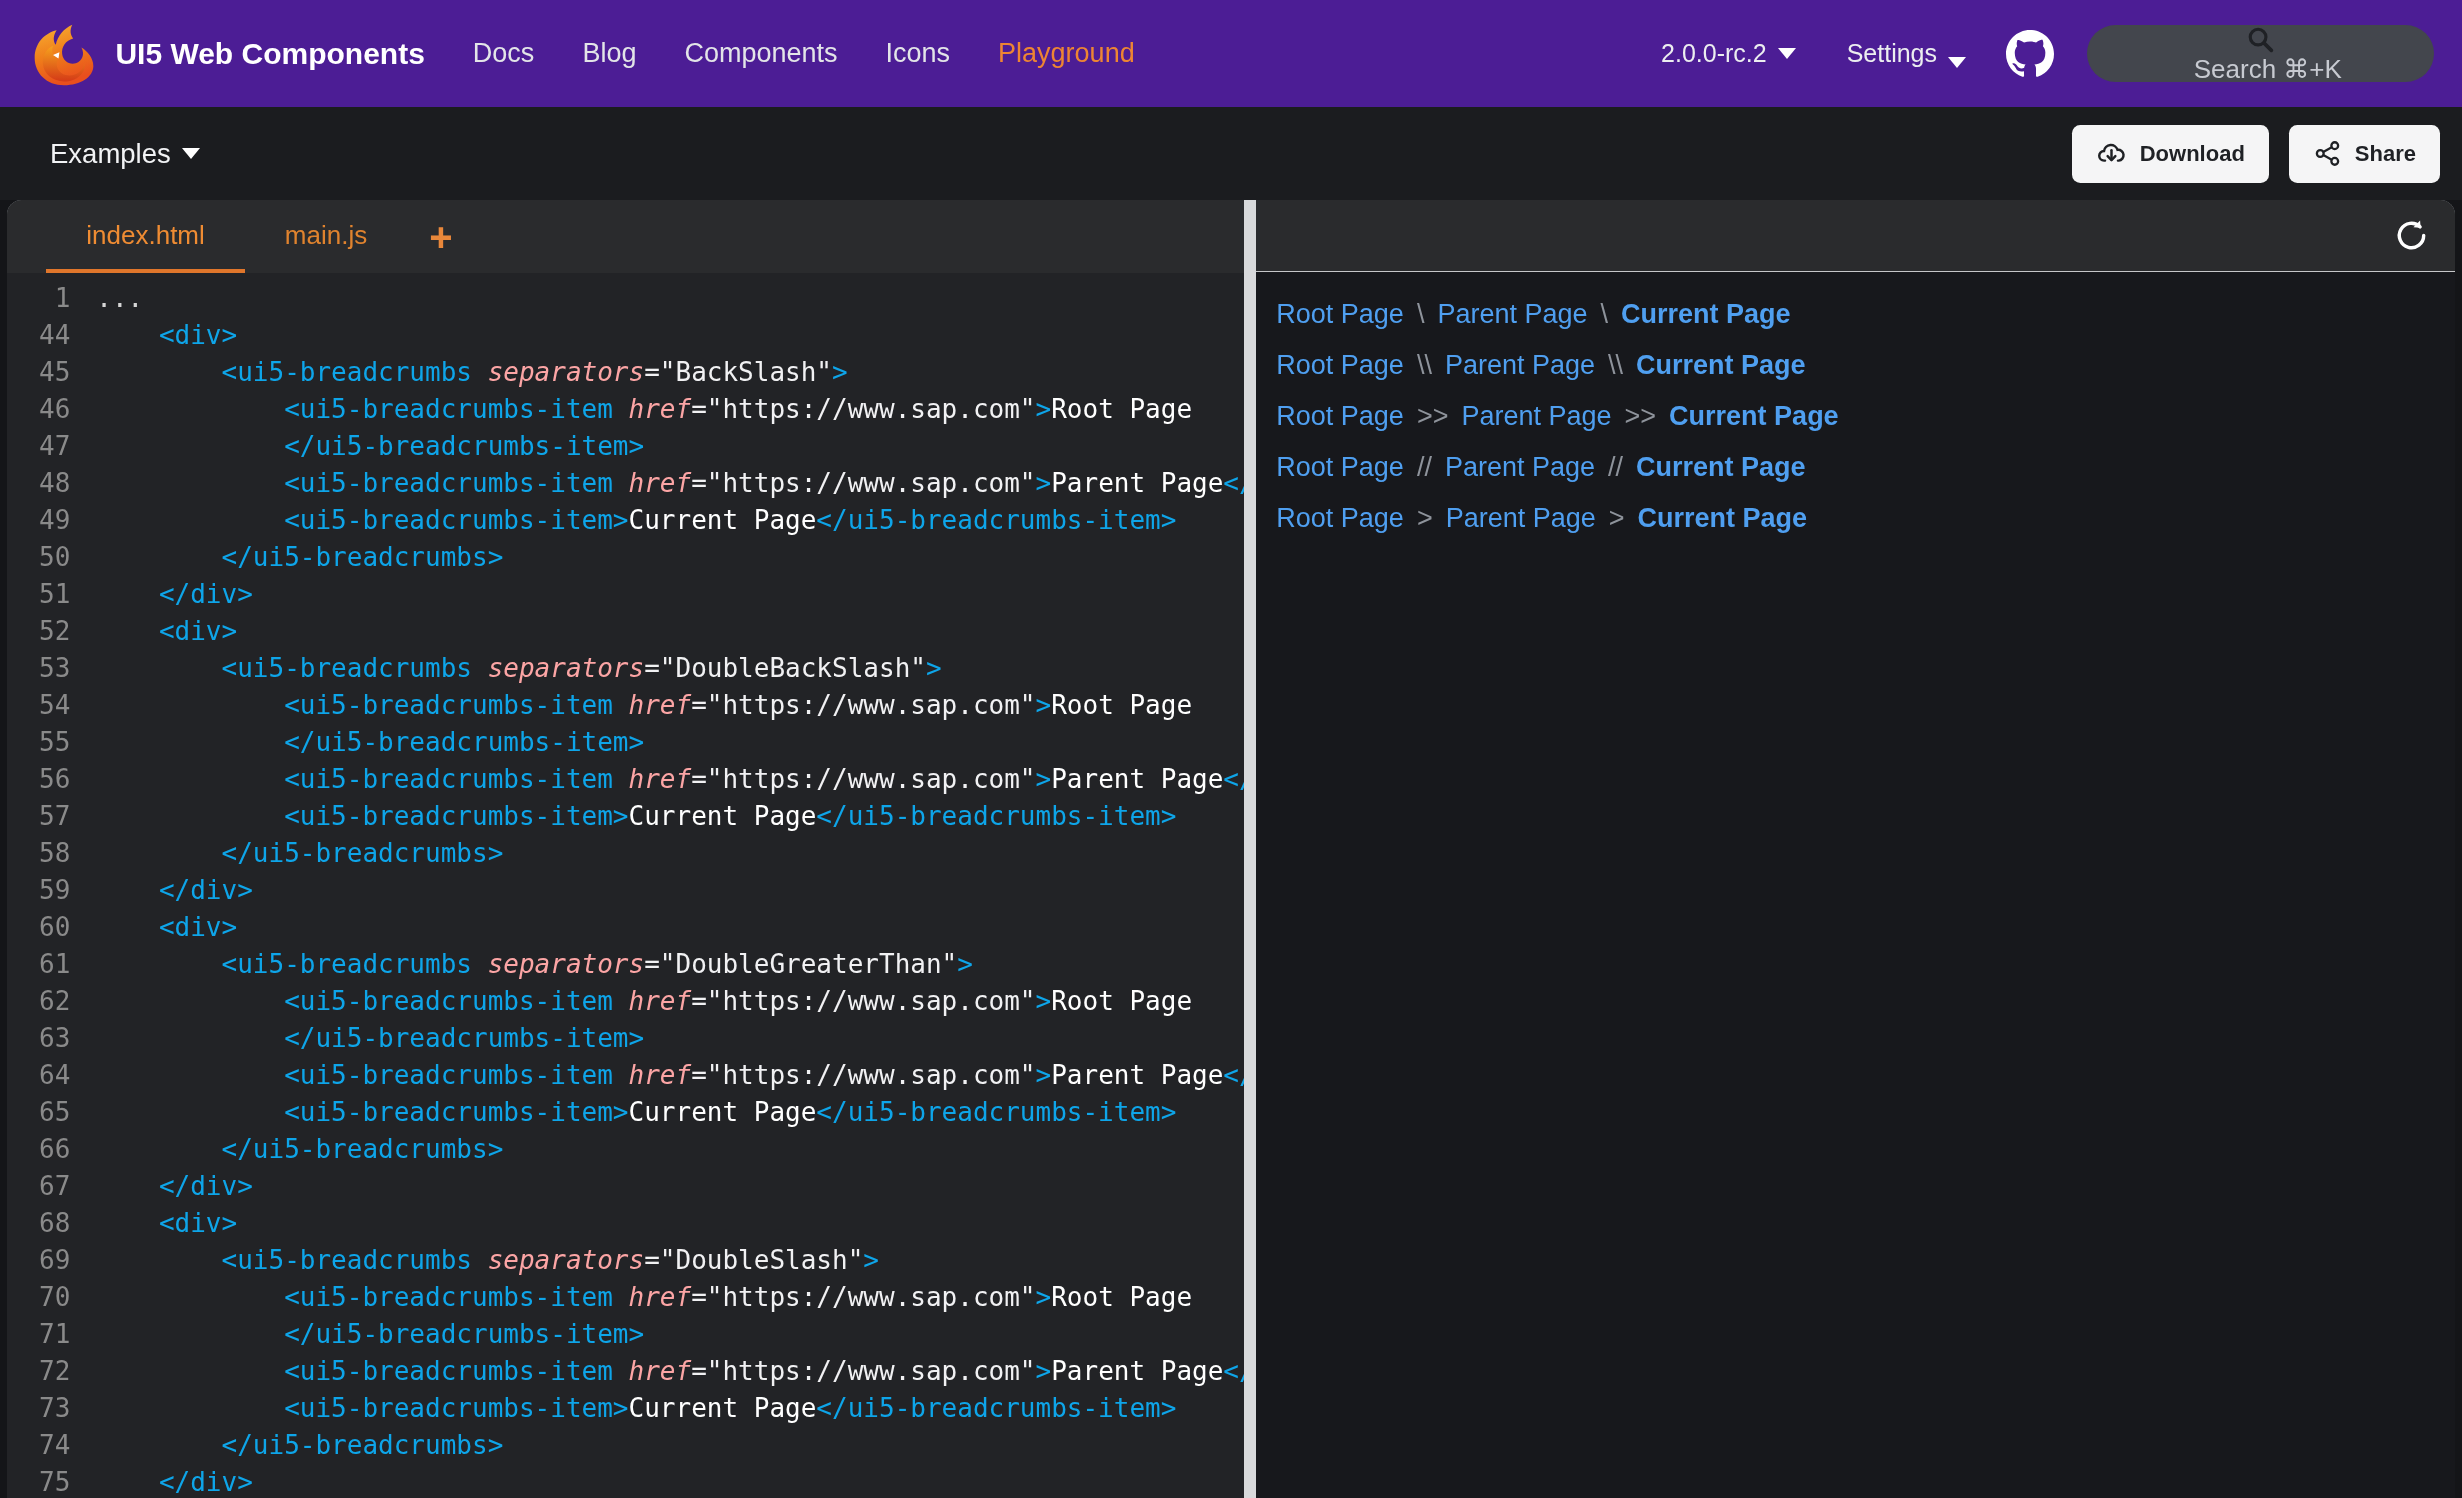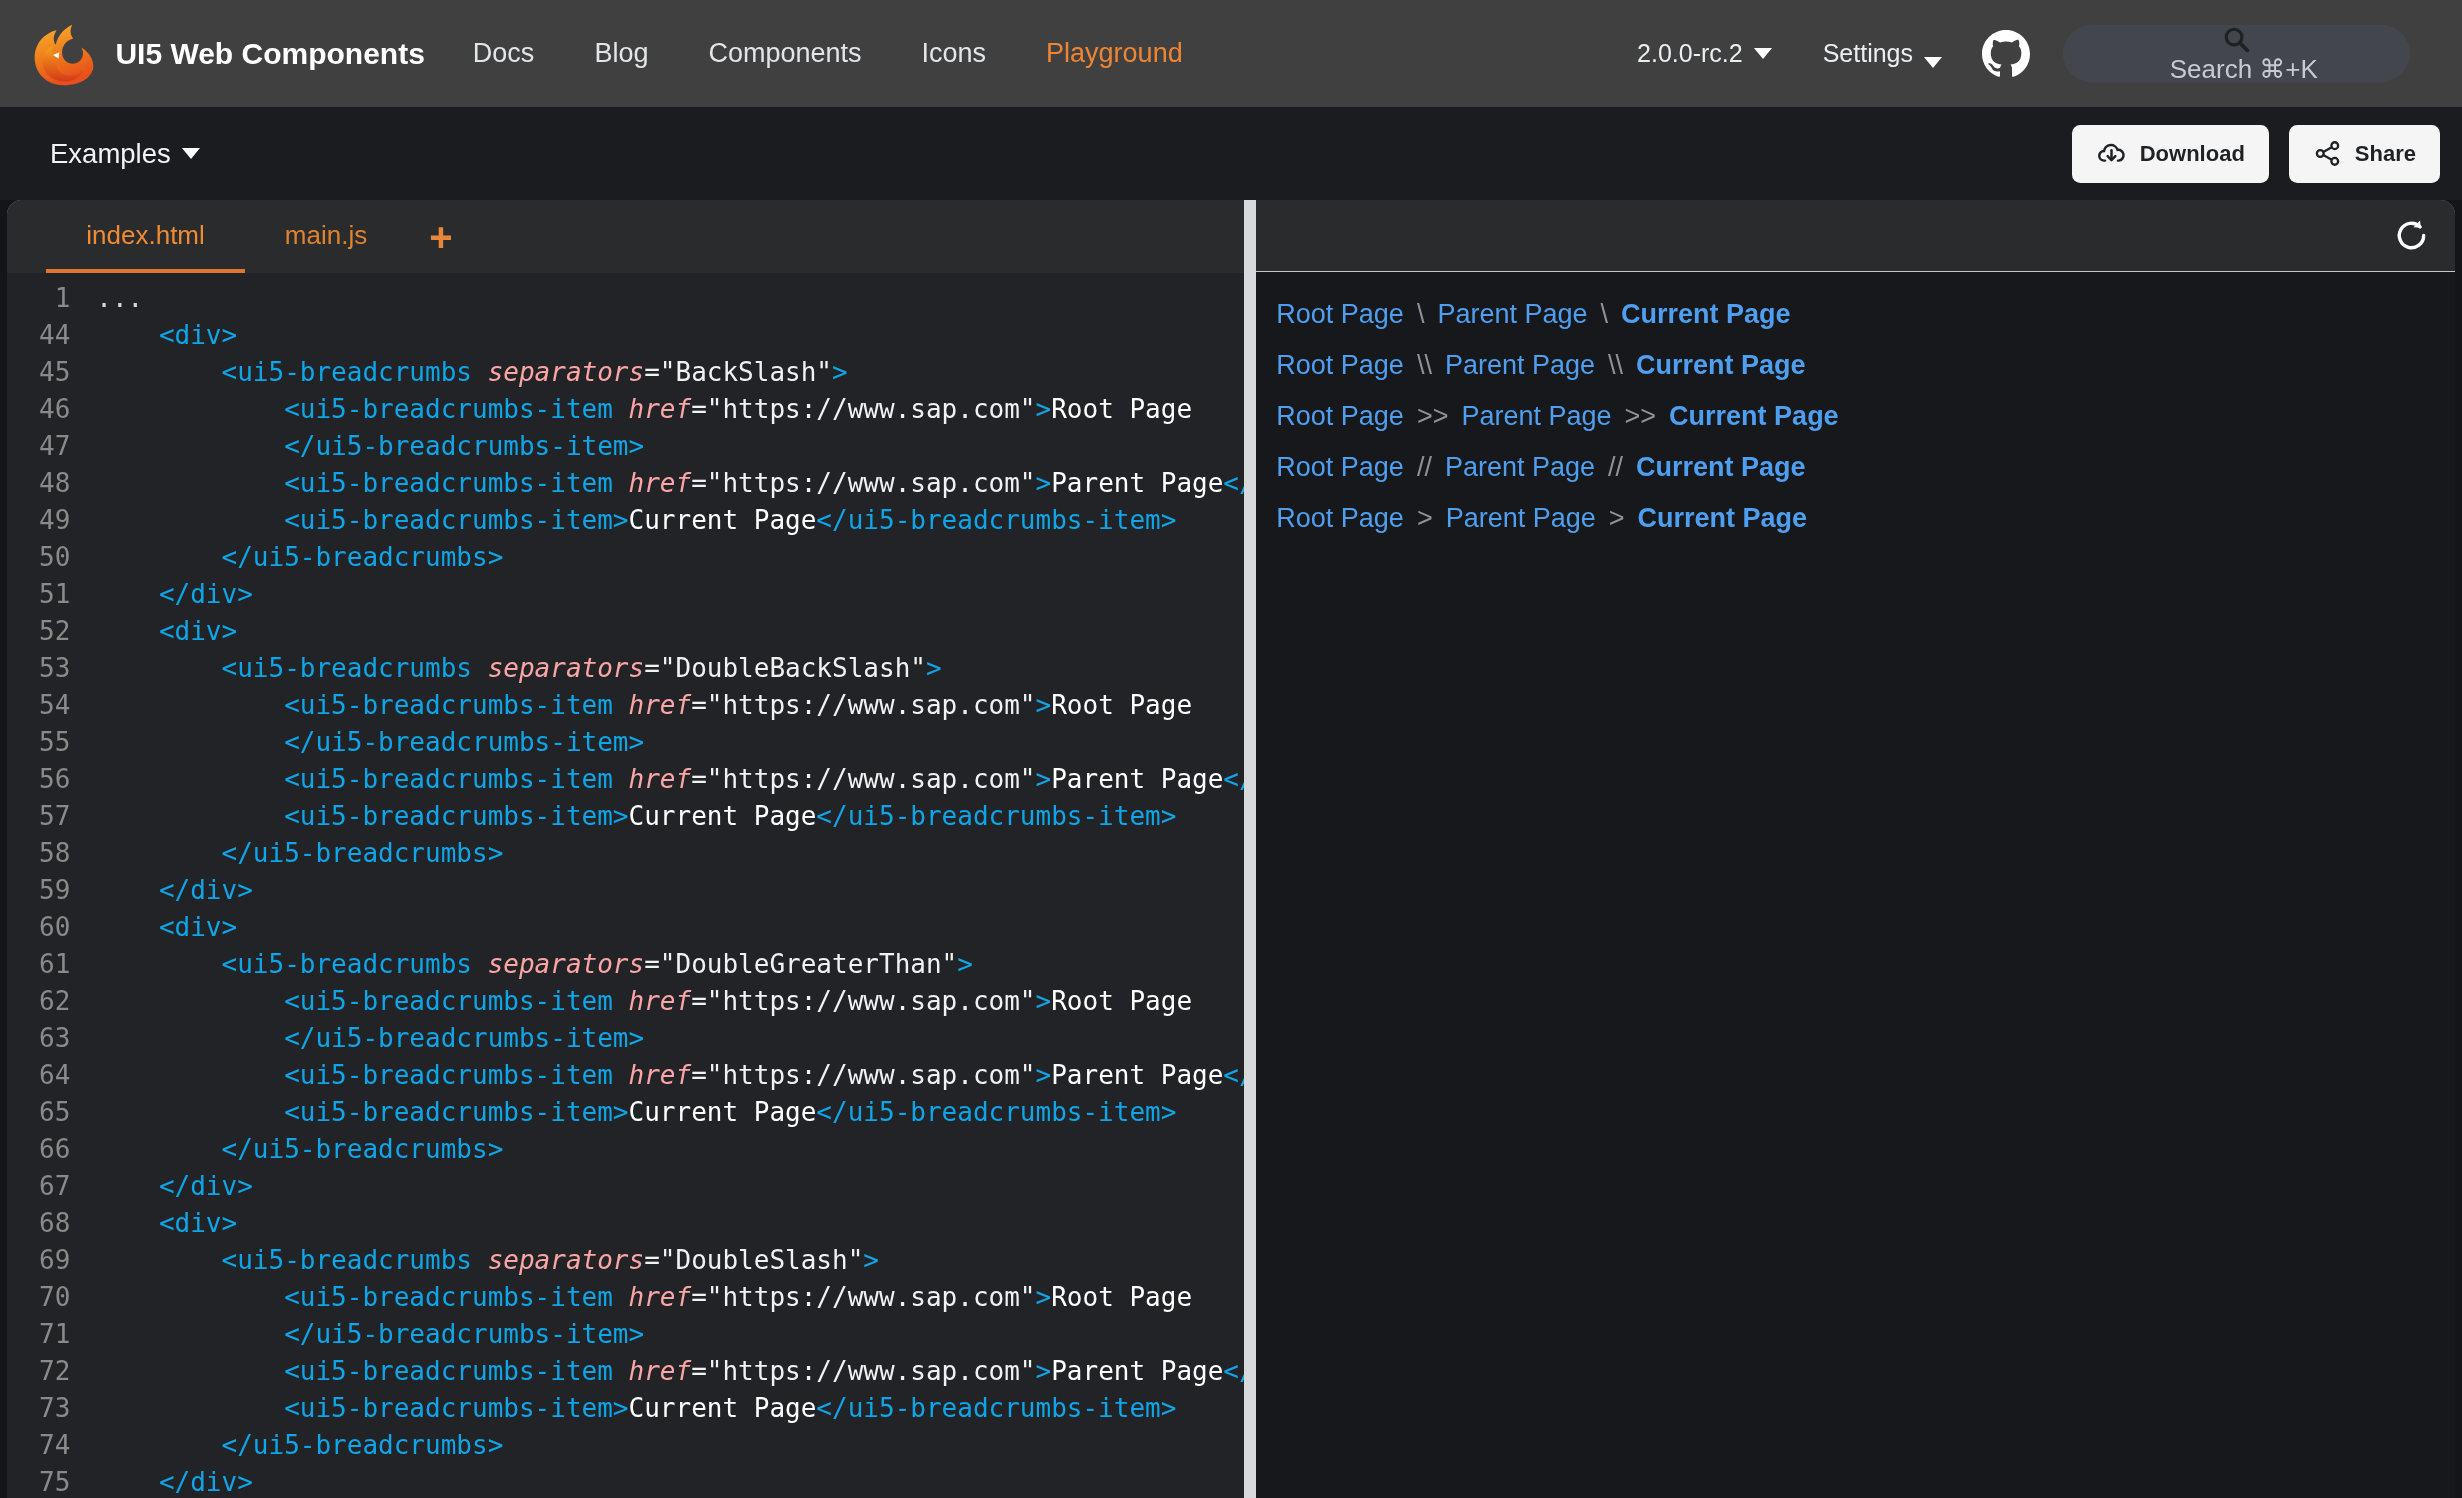--- a/index.html
+++ b/index.html
@@ -1,23 +1,23 @@
 <!DOCTYPE html>
 <html style="font-size:14.7px"><head>
 <meta charset="utf-8">
 <style>
   * { margin:0; padding:0; box-sizing:border-box; }
   html,body { width:2462px; height:1498px; overflow:hidden; }
   body { background:#141518; font-family:"Liberation Sans", sans-serif; }
 
   
-  .header { height:107px; background:#404040; display:flex; align-items:center; padding:0 52px 0 31px; }
+  .header { height:107px; background:#4c1d95; display:flex; align-items:center; padding:0 28px 0 31px; }
   .logo { width:66px; height:66px; flex:0 0 auto; }
   .site-title { color:#ffffff; font-size:30px; font-weight:bold; margin-left:18.4px; white-space:nowrap; }
-  .nav { display:flex; align-items:center; margin-left:48px; gap:60px; }
+  .nav { display:flex; align-items:center; margin-left:48px; gap:48px; }
   .nav-item { color:#e3e5e8; font-size:27px; cursor:pointer; text-decoration:none; white-space:nowrap; }
   .nav-item.active { color:#ed8533; }
   .header-spacer { flex:1; }
   .hdr-drop { display:flex; align-items:center; color:#eceef0; font-size:25px; cursor:pointer; white-space:nowrap; }
   .caret { display:inline-block; margin-left:11px; width:0; height:0; border-left:9.2px solid transparent; border-right:9.2px solid transparent; border-top:11px solid #ffffff; }
   .version { margin-right:51px; }
   .settings { margin-right:40px;align-items:flex-end; }
   .gh { width:48px; height:48px; margin-right:33px; cursor:pointer; flex:0 0 auto; }
   .search { width:347px; height:57px; border-radius:28.5px; background:#43464d; display:flex; align-items:center; padding:0 22px; cursor:text;flex-direction:column; }
   .search-icon { width:29px; height:29px; flex:0 0 auto; }

